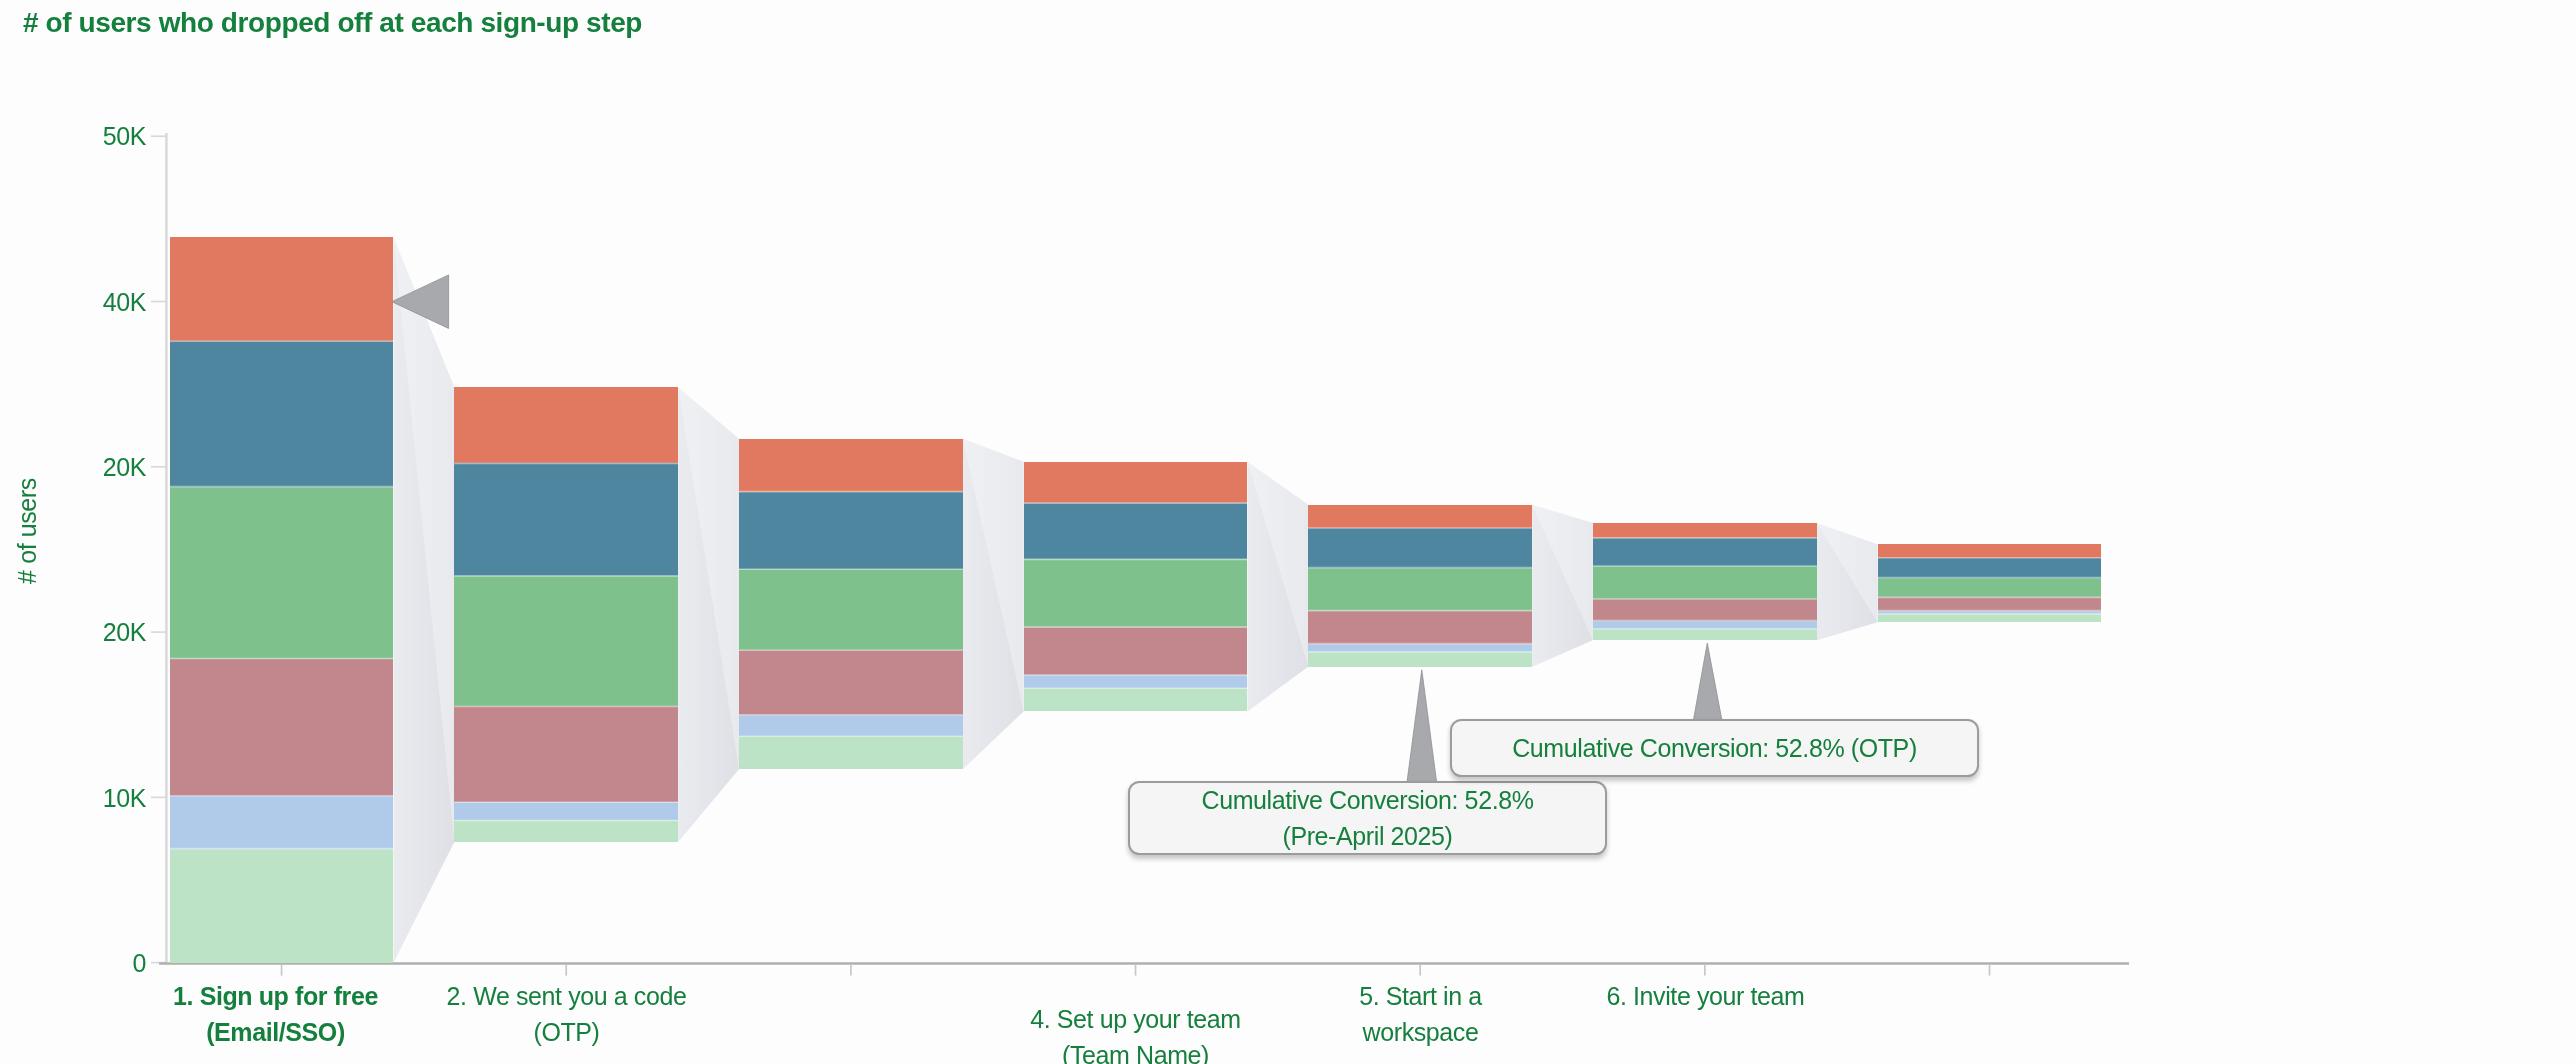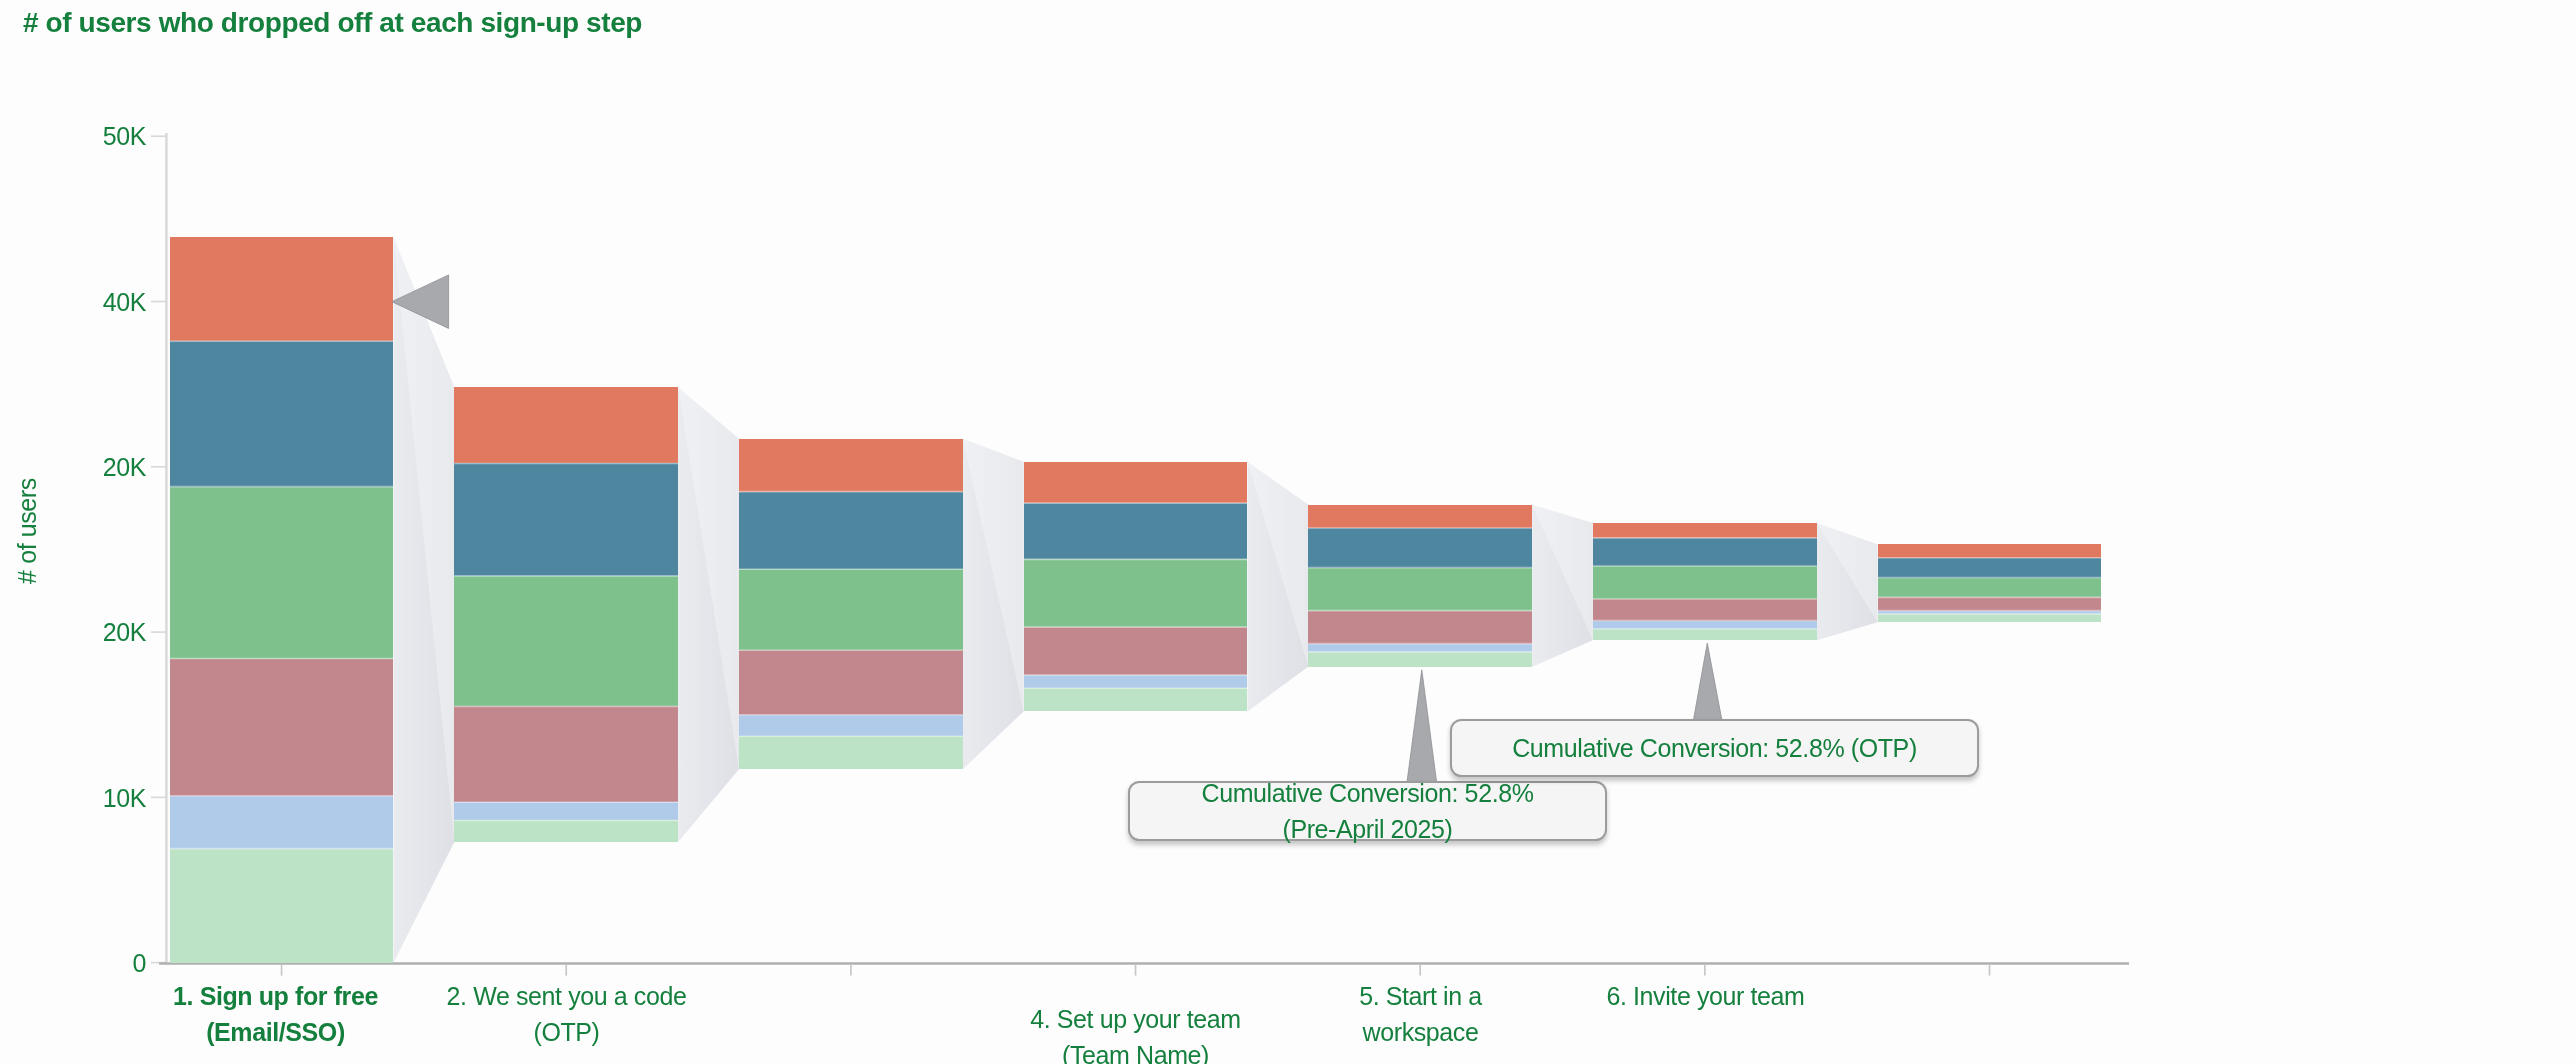--- a/index.html
+++ b/index.html
@@ -28,21 +28,21 @@
     line-height:36px;top:978px;z-index:2;letter-spacing:-0.4px;
   }
   .callout{
     position:absolute;z-index:4;background:#f5f5f5;border:2.4px solid #9c9c9c;
     border-radius:11.4px;box-shadow:0 3.2px 5.7px rgba(0,0,0,0.22);
     display:flex;flex-direction:column;align-items:center;justify-content:center;
     font-size:25px;line-height:36px;text-align:center;letter-spacing:-0.4px;
     box-sizing:border-box;white-space:nowrap;
   }
   #callout-critical{left:442px;top:255px;width:758px;height:114px;}
-  #callout-preapril{left:1128px;top:781px;width:479px;height:60px;}
+  #callout-preapril{left:1128px;top:781px;width:479px;height:74px;}
   #callout-otp{left:1450px;top:719px;width:529px;height:58px;}
 </style>
 </head>
 <body>
 
 <div id="canvas">
 
   <div id="chart-title"># of users who dropped off at each sign-up step</div>
 
   <div id="y-axis-title"># of users</div>

